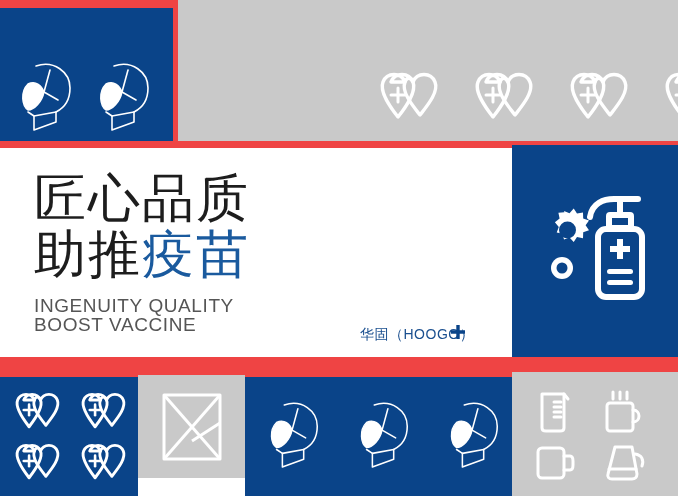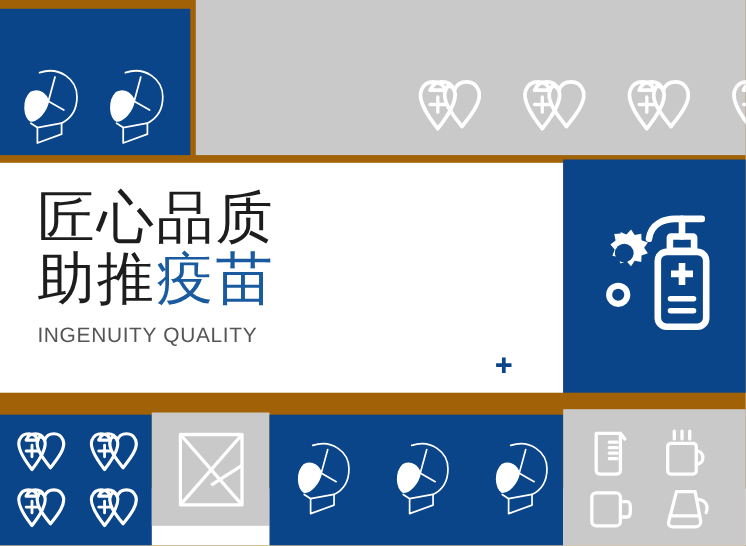--- a/index.html
+++ b/index.html
@@ -3,21 +3,21 @@
 <meta charset="utf-8">
 <style>
   html,body{margin:0;padding:0;}
   body{
     width:678px;height:496px;
     background:#ffffff;
     font-family:"Liberation Sans","DejaVu Sans",sans-serif;
     overflow:hidden;
     position:relative;
   }
-  .stage{position:relative;width:678px;height:444px;background:#a16207;}
+  .stage{position:relative;width:678px;height:444px;background:#ef4444;}
 
   
   .panel{position:absolute;box-sizing:border-box;}
   .blue{background:#0a4489;}
   .gray{background:#c9c9c9;}
   .white{background:#ffffff;}
 
   
   #top-blue-panel{left:0;top:8px;width:173px;height:133px;}
   #top-gray-panel{left:178px;top:0;width:500px;height:141px;}
@@ -175,22 +175,24 @@
 
   <div class="panel white" id="mid-white-panel">
 
     <div id="headline-block">
       <div class="headline hl-dark">匠心品质</div>
       <div class="headline"><span class="hl-dark">助推</span><span class="hl-accent">疫苗</span></div>
     </div>
 
     <div id="subtitle-block">
       <div class="subtitle-line">INGENUITY QUALITY</div>
-    </div>
-
+      <div class="subtitle-line">BOOST VACCINE</div>
+    </div>
+
+    <div id="brand-text">华固（HOOGO）</div>
 
     <span id="mid-plus-icon">
       <svg width="16" height="16" viewBox="0 0 16 16">
         <path d="M6.3 1 L9.7 1 L9.7 6.3 L15 6.3 L15 9.7 L9.7 9.7 L9.7 15 L6.3 15 L6.3 9.7 L1 9.7 L1 6.3 L6.3 6.3 Z" fill="#0a4489"></path>
       </svg>
     </span>
 
   </div>
 
   <div class="panel blue" id="mid-blue-panel">

